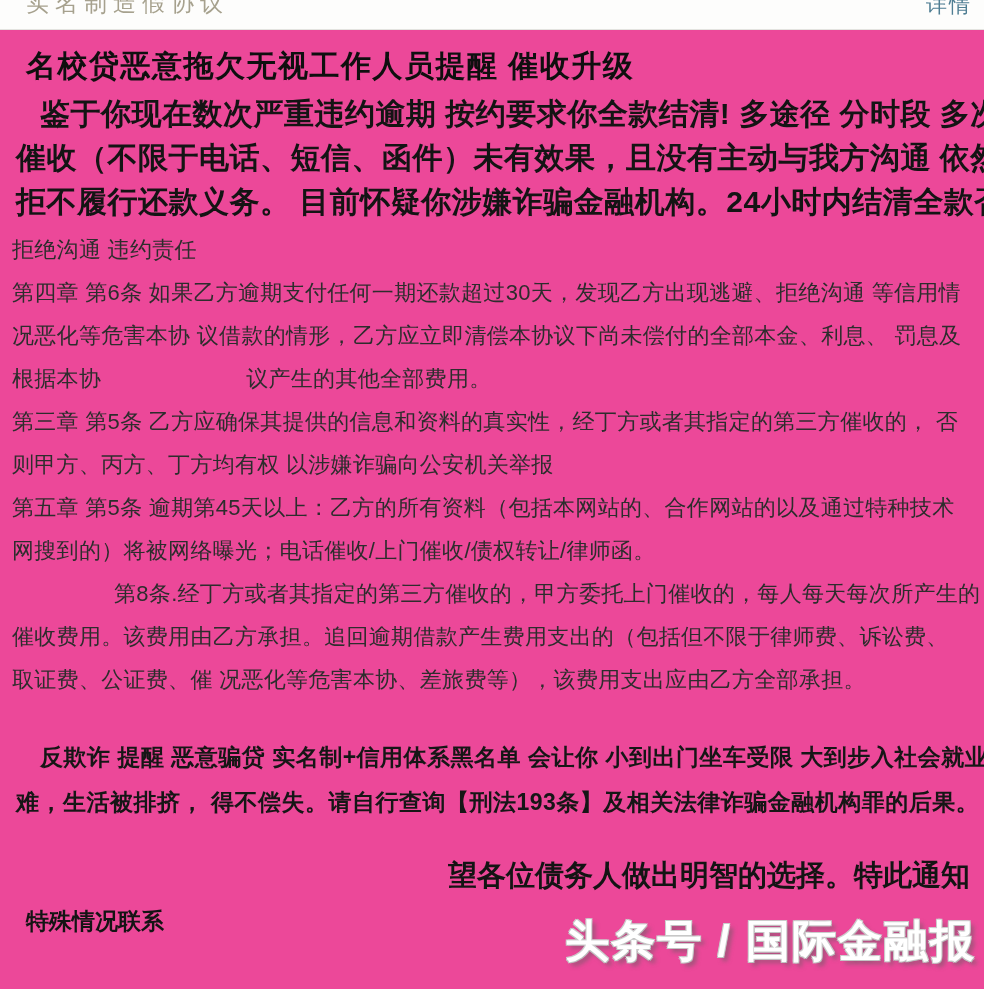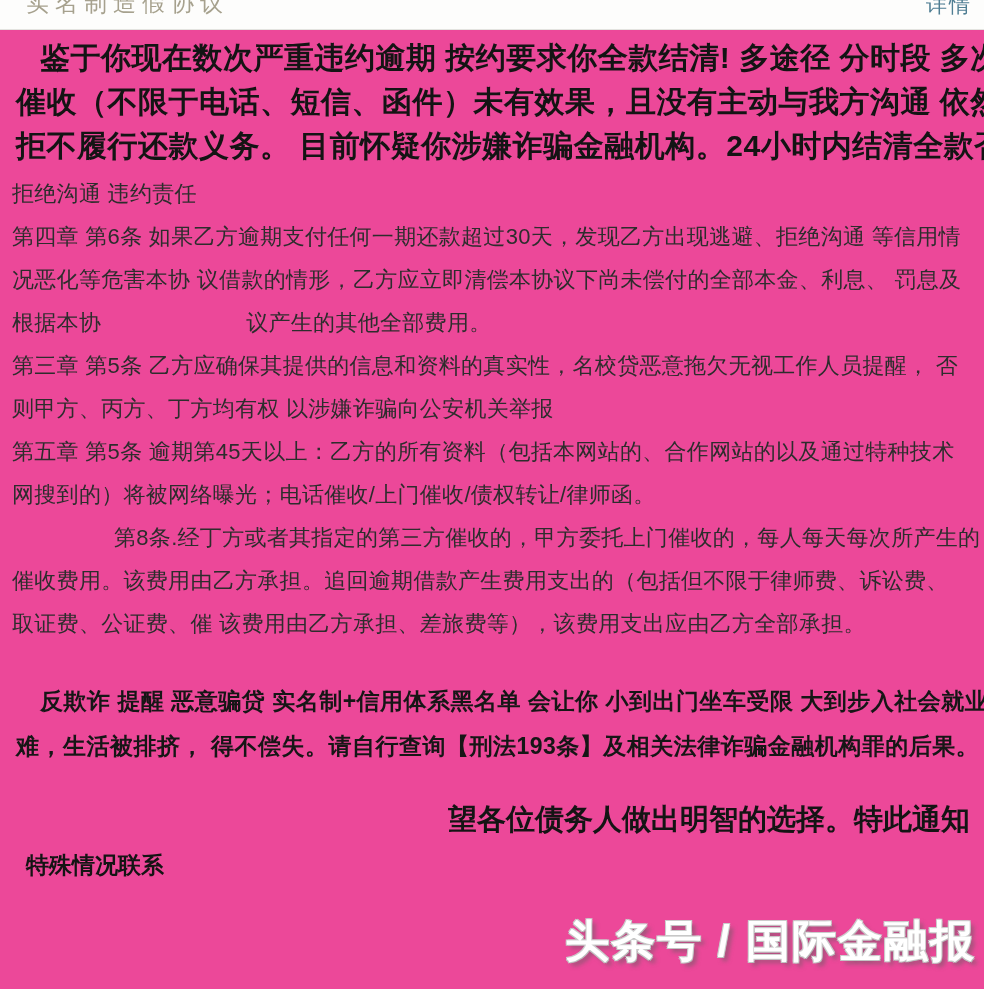--- a/index.html
+++ b/index.html
@@ -71,41 +71,42 @@
 </head>
 <body>
 
 <div class="page">
 
   <div class="topbar">
     <span class="caption">实名制造假协议</span>
     <span class="detail">详情</span>
   </div>
 
+  <div class="title">名校贷恶意拖欠无视工作人员提醒 催收升级</div>
 
   <div class="notice">
     <div class="line indent">鉴于你现在数次严重违约逾期 按约要求你全款结清! 多途径 分时段 多次</div>
     <div class="line">催收（不限于电话、短信、函件）未有效果，且没有主动与我方沟通 依然</div>
     <div class="line">拒不履行还款义务。 目前怀疑你涉嫌诈骗金融机构。24小时内结清全款否</div>
   </div>
 
   <div class="bodytext">
     <div class="line">拒绝沟通 违约责任</div>
     <div class="line">第四章 第6条 如果乙方逾期支付任何一期还款超过30天，发现乙方出现逃避、拒绝沟通 等信用情</div>
     <div class="line">况恶化等危害本协 议借款的情形，乙方应立即清偿本协议下尚未偿付的全部本金、利息、 罚息及</div>
     <div class="line">
       <span>根据本协</span><span class="gap-right">议产生的其他全部费用。</span>
     </div>
-    <div class="line">第三章 第5条 乙方应确保其提供的信息和资料的真实性，名校贷恶意拖欠无视工作人员提醒， 否</div>
+    <div class="line">第三章 第5条 乙方应确保其提供的信息和资料的真实性，经丁方或者其指定的第三方催收的， 否</div>
     <div class="line">则甲方、丙方、丁方均有权 以涉嫌诈骗向公安机关举报</div>
     <div class="line">第五章 第5条 逾期第45天以上：乙方的所有资料（包括本网站的、合作网站的以及通过特种技术</div>
     <div class="line">网搜到的）将被网络曝光；电话催收/上门催收/债权转让/律师函。</div>
     <div class="line indent8">第8条.经丁方或者其指定的第三方催收的，甲方委托上门催收的，每人每天每次所产生的</div>
     <div class="line">催收费用。该费用由乙方承担。追回逾期借款产生费用支出的（包括但不限于律师费、诉讼费、</div>
-    <div class="line">取证费、公证费、催 该费用由乙方承担、差旅费等），该费用支出应由乙方全部承担。</div>
+    <div class="line">取证费、公证费、催 况恶化等危害本协、差旅费等），该费用支出应由乙方全部承担。</div>
   </div>
 
   <div class="warning">
     <div class="line indent">反欺诈 提醒 恶意骗贷 实名制+信用体系黑名单 会让你 小到出门坐车受限 大到步入社会就业</div>
     <div class="line">难，生活被排挤， 得不偿失。请自行查询【刑法193条】及相关法律诈骗金融机构罪的后果。</div>
   </div>
 
   <div class="closing">望各位债务人做出明智的选择。特此通知</div>
 
   <div class="special">特殊情况联系</div>

